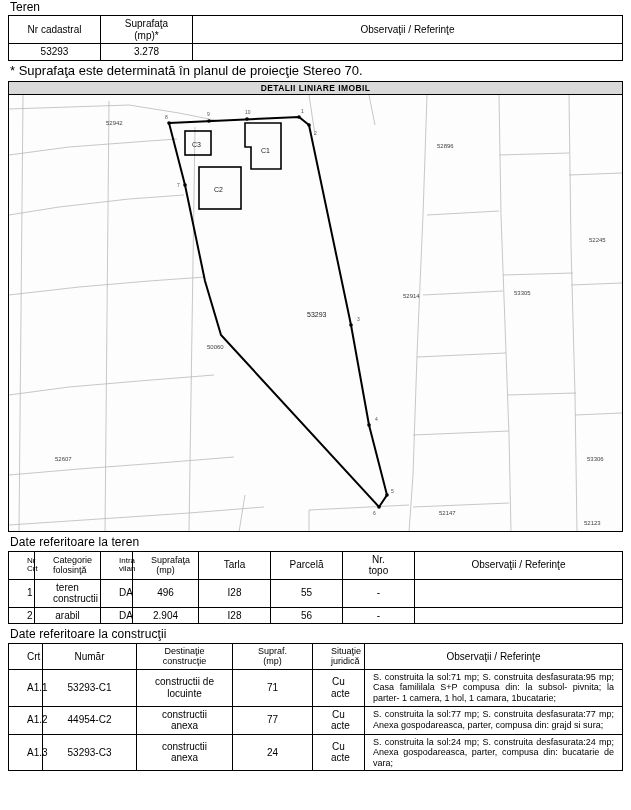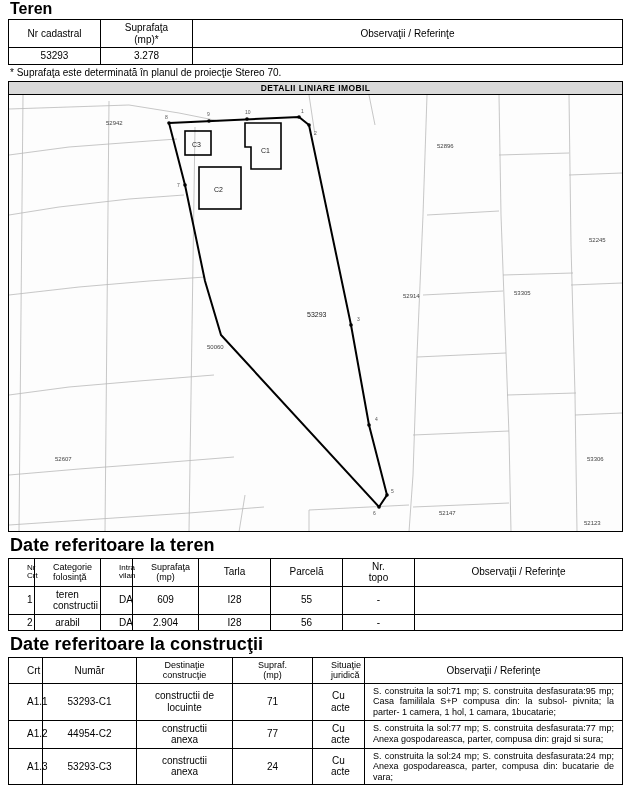--- a/index.html
+++ b/index.html
@@ -11,49 +11,49 @@
   body {
     width: 631px;
     height: 810px;
     position: relative;
     overflow: hidden;
     color: #000;
   }
   .page { padding: 0 8px; }
 
   .section-title {
-    font-size: 18px;
-    font-weight: bold;
+    font-size: 12px;
+    font-weight: normal;
     margin: 3px 0 2px 2px;
     letter-spacing: 0.1px;
   }
   .title-teren-top {
-    font-size: 16px;
-    font-weight: bold;
+    font-size: 12px;
+    font-weight: normal;
     margin: 0 0 1px 2px;
   }
 
   table {
     border-collapse: collapse;
     width: 100%;
     table-layout: fixed;
   }
   table td, table th {
     border: 1px solid #000;
     font-size: 10px;
     text-align: center;
     vertical-align: middle;
     padding: 2px 18px;
     font-weight: normal;
     line-height: 1.15;
   }
   table th { font-weight: normal; }
 
   .note {
-    font-size: 10px;
+    font-size: 13px;
     margin: 2px 0 3px 2px;
   }
 
   
   .map-wrap {
     border: 1px solid #000;
     position: relative;
     height: 451px;
     background: #fdfdfd;
     overflow: hidden;
@@ -243,21 +243,21 @@
         <th class="small-head">Suprafaţa (mp)</th>
         <th>Tarla</th>
         <th>Parcelă</th>
         <th>Nr. topo</th>
         <th>Observaţii / Referinţe</th>
       </tr>
       <tr>
         <td>1</td>
         <td>teren constructii</td>
         <td>DA</td>
-        <td>609</td>
+        <td>496</td>
         <td>I28</td>
         <td>55</td>
         <td>-</td>
         <td></td>
       </tr>
       <tr>
         <td>2</td>
         <td>arabil</td>
         <td>DA</td>
         <td>2.904</td>

